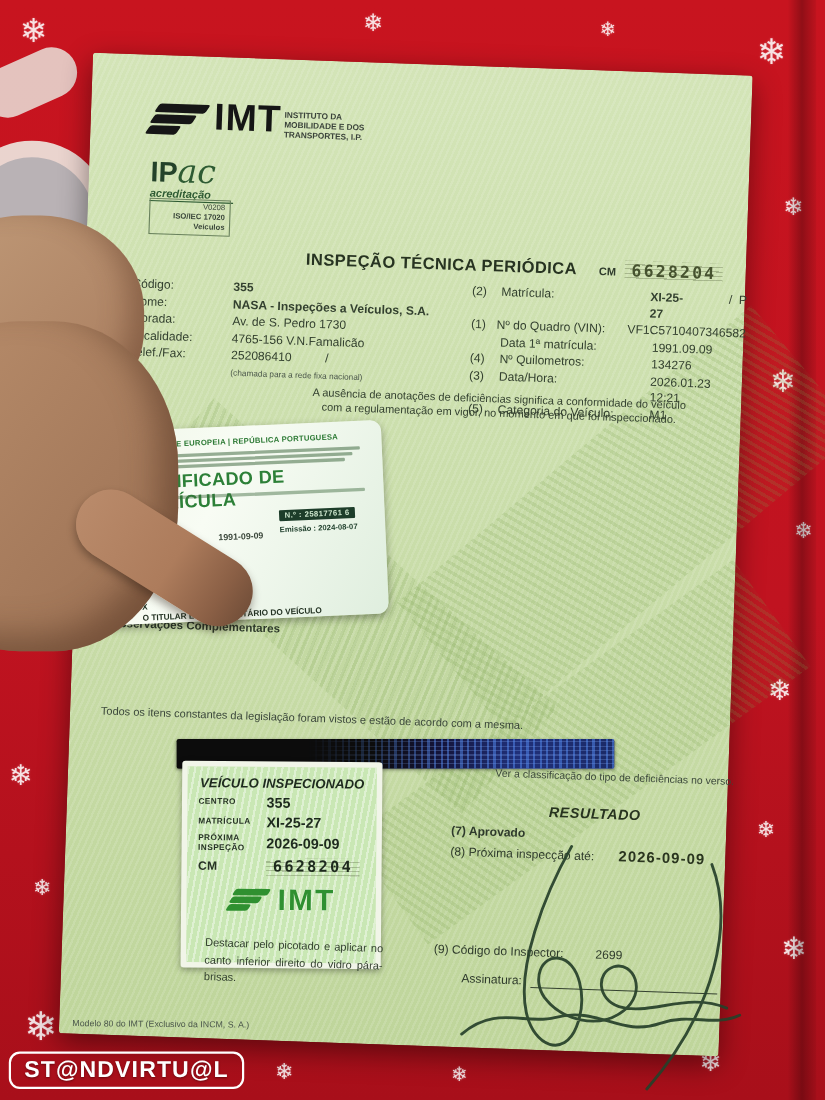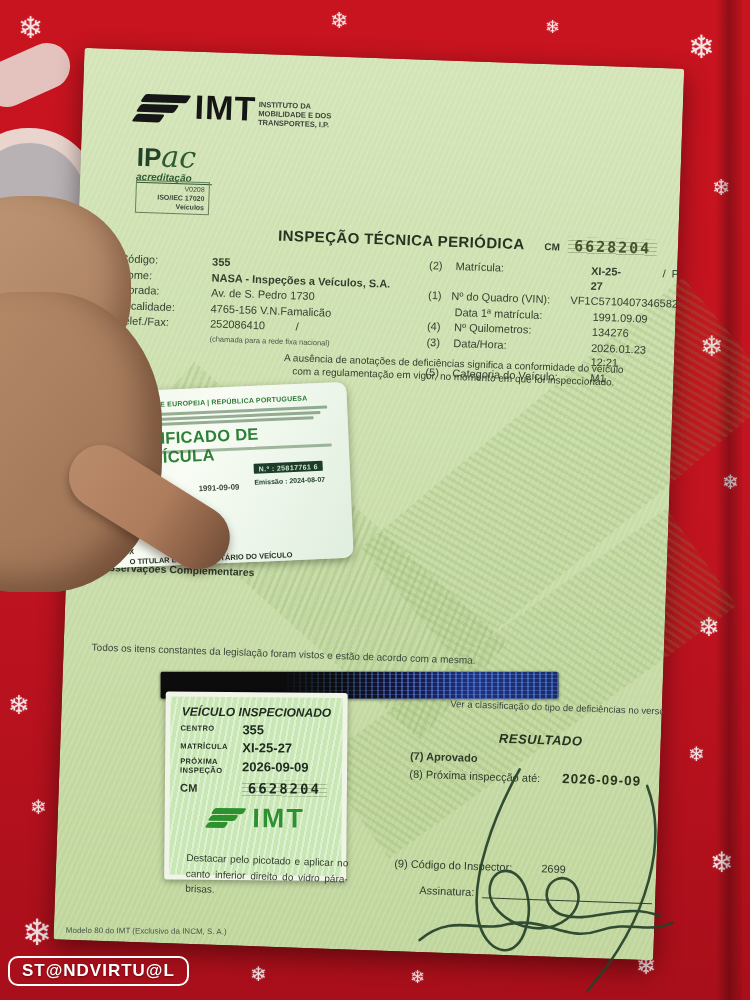--- a/index.html
+++ b/index.html
@@ -57,21 +57,21 @@
   
   .palm1{position:absolute;left:-74px;top:196px;width:205px;height:190px;border-radius:46%;
     background:linear-gradient(140deg,#c09a78,#a87c5e);box-shadow:inset -14px -10px 26px rgba(90,55,35,.45)}
   .palm2{position:absolute;left:-96px;top:292px;width:258px;height:300px;border-radius:44%;
     background:linear-gradient(130deg,#b98e6c,#9a6f52);box-shadow:inset -18px -14px 30px rgba(80,50,32,.5)}
   .finger{position:absolute;left:74px;top:428px;width:178px;height:64px;border-radius:40px;
     transform:rotate(32deg);transform-origin:left center;
     background:linear-gradient(90deg,#b98a6a 0%,#ad7c5c 55%,#8a5f45 85%,#74503a 100%);
     box-shadow:2px 4px 8px rgba(40,25,15,.4)}
   .wm{position:absolute;left:8px;top:956px;padding:3px 12px;border:2.5px solid #fff;border-radius:10px;
-    color:#fff;font-weight:bold;font-size:17px;letter-spacing:1px;text-shadow:0 1px 2px rgba(0,0,0,.4)}
+    color:#fff;font-weight:bold;font-size:21px;letter-spacing:1px;text-shadow:0 1px 2px rgba(0,0,0,.4)}
   svg.sig{position:absolute;overflow:visible}
 </style>
 </head>
 <body>
 
 <div class="stage">
 
   <div class="ornament2"></div>
   <div class="ornament1"></div>
   <div class="flake" style="left:18px;top:10px;font-size:30px">❄</div>

